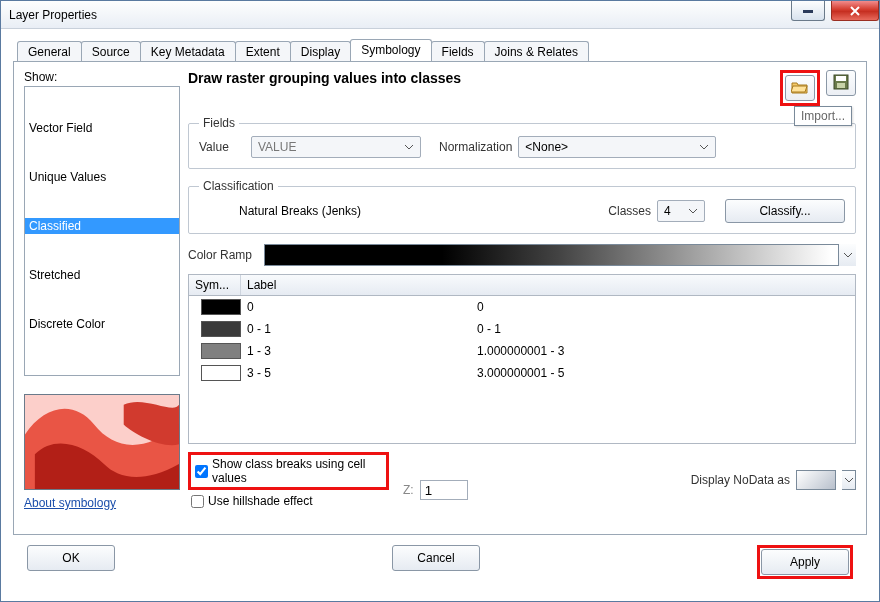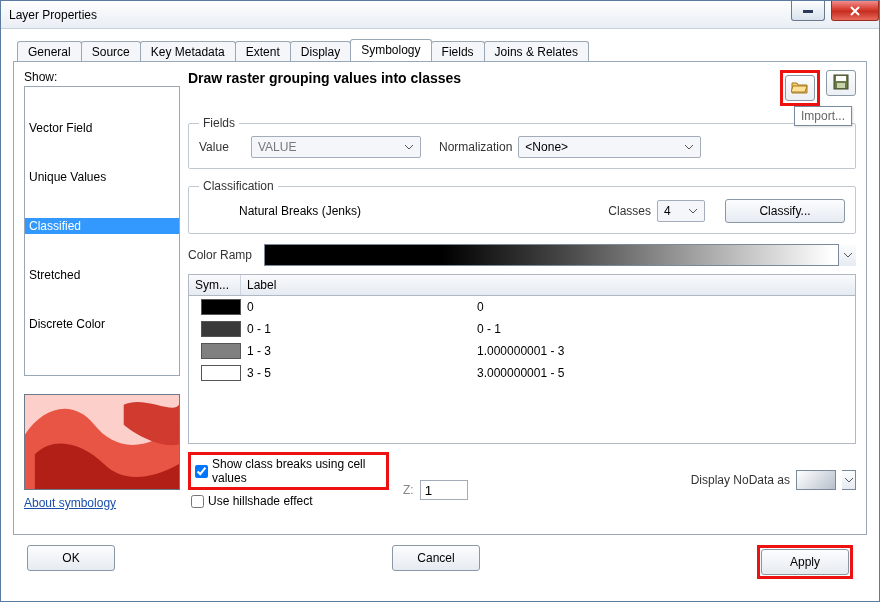--- a/index.html
+++ b/index.html
@@ -232,21 +232,21 @@
             <span class="small-lbl" style="width:46px">Value</span>
             <div class="combo disabled" style="width:170px">
               <span>VALUE</span>
               <span class="caret">
                   <svg viewBox="0 0 10 10">
                     <path d="M1 3l4 4 4-4" fill="none" stroke="#555"></path>
                   </svg>
                 </span>
             </div>
             <span class="small-lbl" style="margin-left:12px">Normalization</span>
-            <div class="combo" style="width:183px">
+            <div class="combo" style="width:198px">
               <span>&lt;None&gt;</span>
               <span class="caret">
                   <svg viewBox="0 0 10 10">
                     <path d="M1 3l4 4 4-4" fill="none" stroke="#555"></path>
                   </svg>
                 </span>
             </div>
           </div>
         </fieldset>
 

